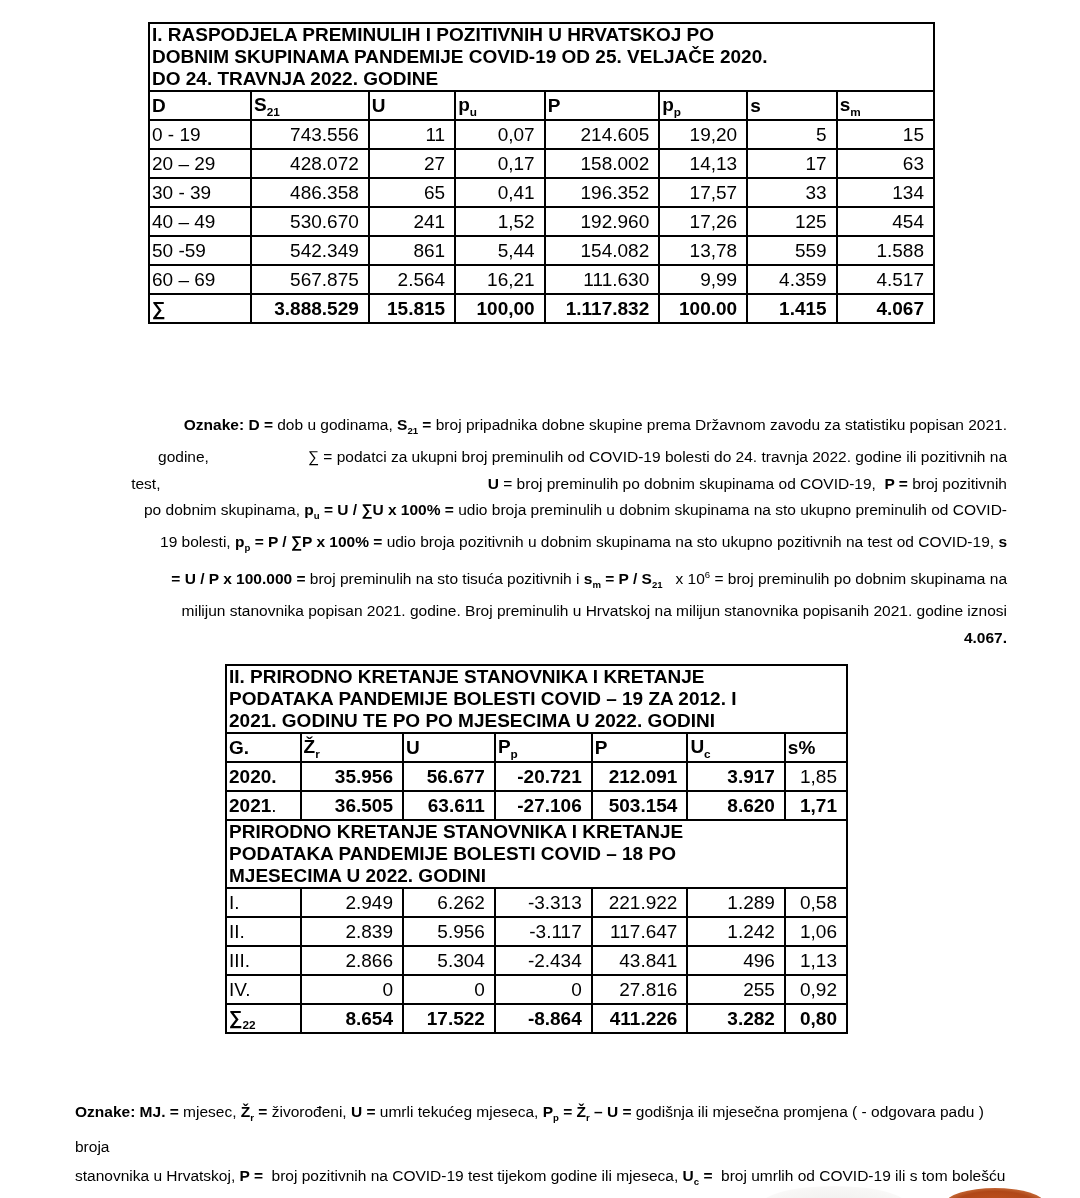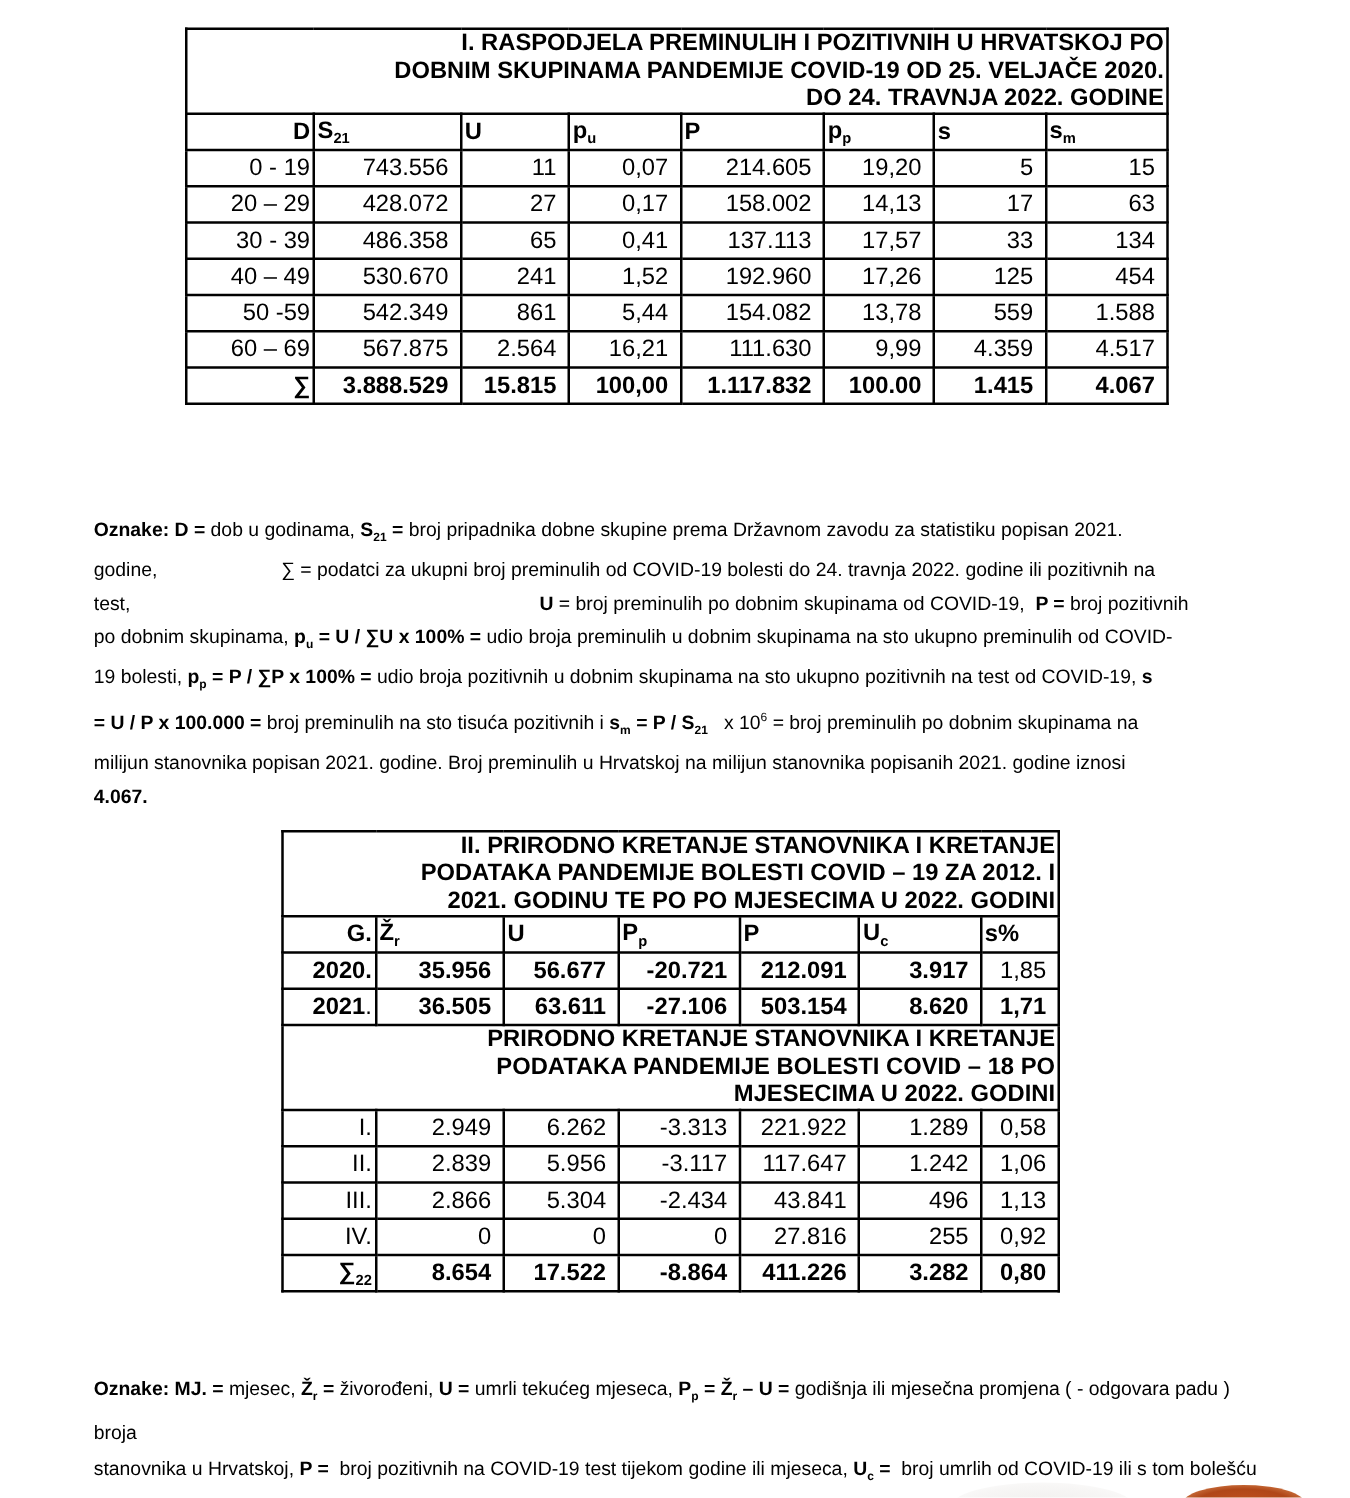--- a/index.html
+++ b/index.html
@@ -12,29 +12,29 @@
   sub{font-size:0.62em;}
   sup{font-size:0.62em;}
 
   
   table{border-collapse:collapse;table-layout:fixed;width:100%;}
   td{border:2px solid #000;font-size:19px;height:27px;overflow:hidden;
      text-align:right;padding:0 9px 0 2px;white-space:nowrap;}
   td.title-cell{text-align:center;padding:6px 10px;white-space:normal;}
   tbody.head td{text-align:left;font-weight:bold;padding:0 2px;}
   tr.bold td{font-weight:bold;}
-  .t1 tr td:first-child, .t2 tr td:first-child{text-align:right;padding:0 2px;}
+  .t1 tr td:first-child, .t2 tr td:first-child{text-align:left;padding:0 2px;}
 
   #table1{position:absolute;left:148px;top:22px;width:787px;}
   #table2{position:absolute;left:225px;top:664px;width:623px;}
 
   
   .legend{position:absolute;left:75px;width:932px;font-size:15.5px;
           white-space:pre-wrap;}
-  #para1{top:412px;line-height:26.3px;}
+  #para1{top:412px;line-height:26.3px;text-align:right;}
   #para2{top:1097px;line-height:29px;}
   .line{min-height:1em;}
 
   
   .ellipse{position:absolute;border-radius:50%;}
   #shape-gray{left:760px;top:1186px;width:148px;height:40px;
     background:radial-gradient(ellipse at center, #efeeec 0%, #f7f6f5 60%, #ffffff 100%);}
   #shape-orange{left:946px;top:1188px;width:98px;height:30px;
     background:radial-gradient(ellipse at center, #c2521f 0%, #b04718 55%, #d98a55 90%, #ffffff 100%);}
 </style>
@@ -95,21 +95,21 @@
           <td><span>158.002</span></td>
           <td><span>14,13</span></td>
           <td><span>17</span></td>
           <td><span>63</span></td>
         </tr>
         <tr>
           <td><span>30 - 39</span></td>
           <td><span>486.358</span></td>
           <td><span>65</span></td>
           <td><span>0,41</span></td>
-          <td><span>137.113</span></td>
+          <td><span>196.352</span></td>
           <td><span>17,57</span></td>
           <td><span>33</span></td>
           <td><span>134</span></td>
         </tr>
         <tr>
           <td><span>40 – 49</span></td>
           <td><span>530.670</span></td>
           <td><span>241</span></td>
           <td><span>1,52</span></td>
           <td><span>192.960</span></td>

